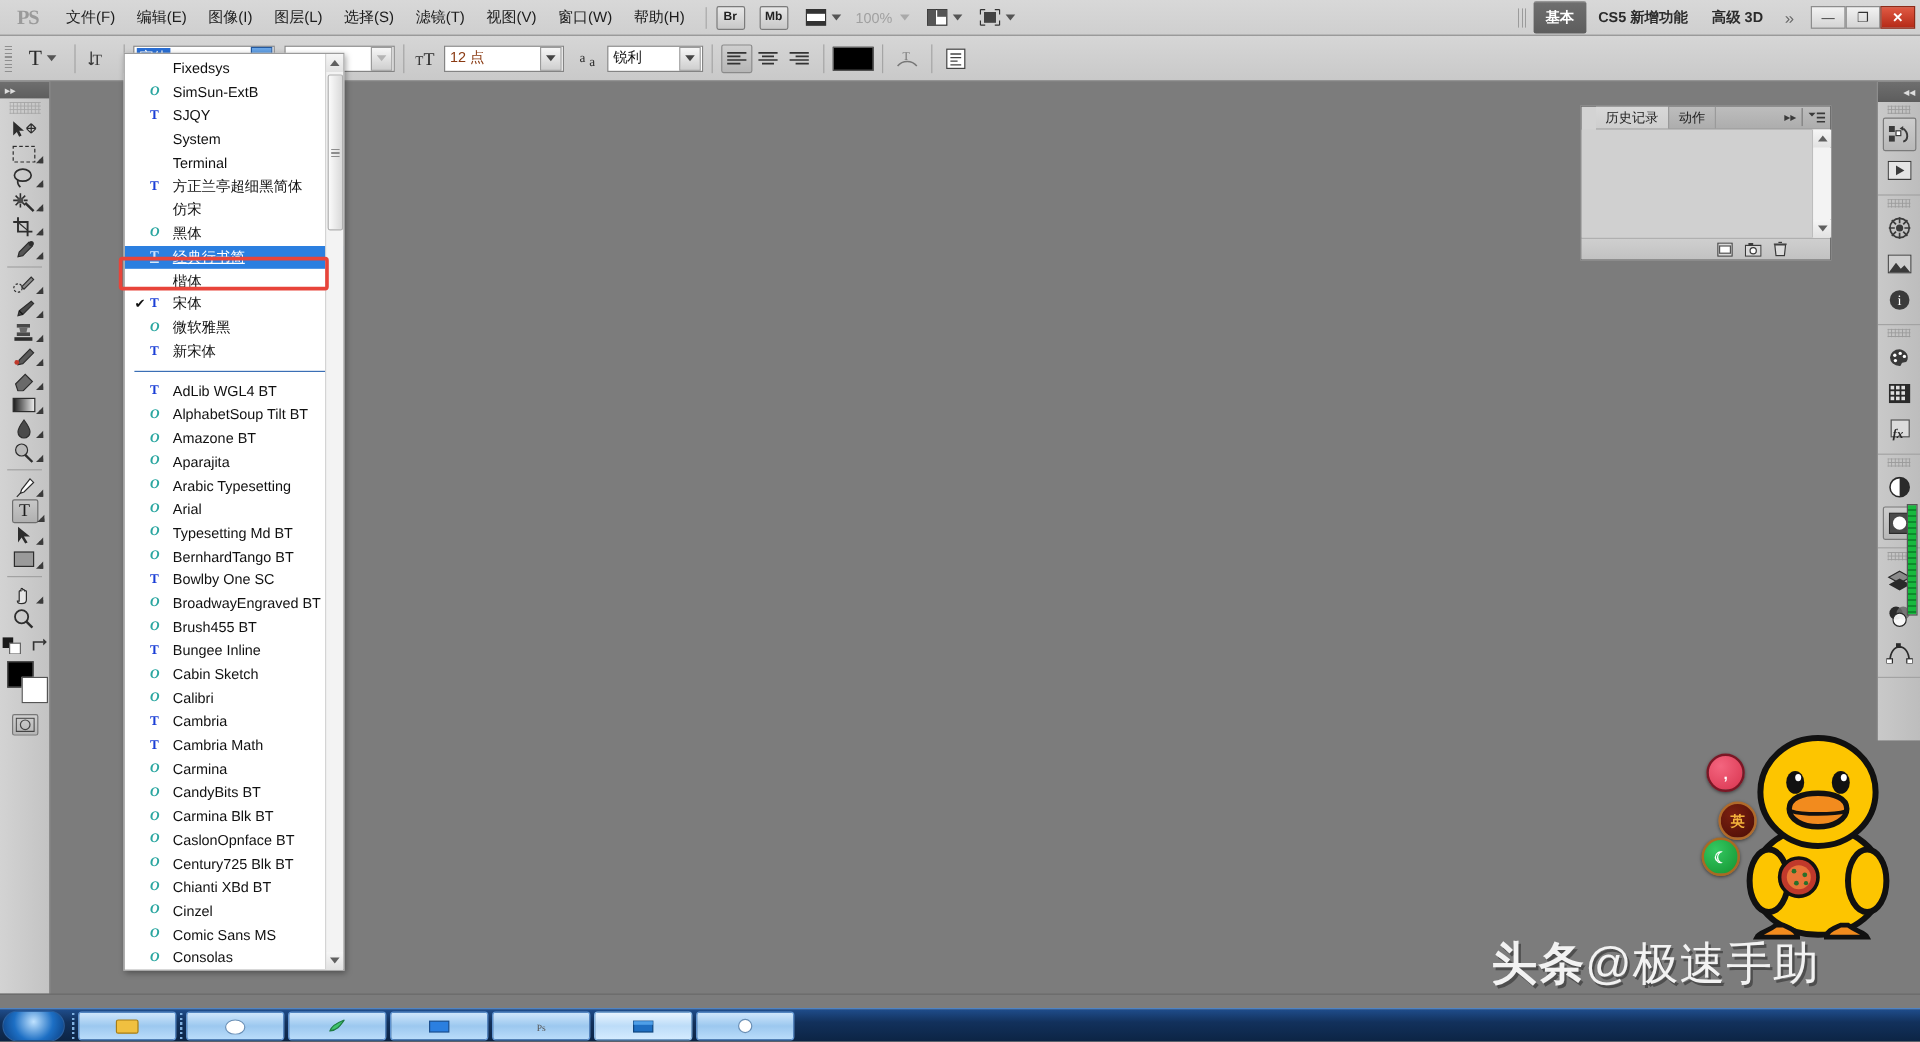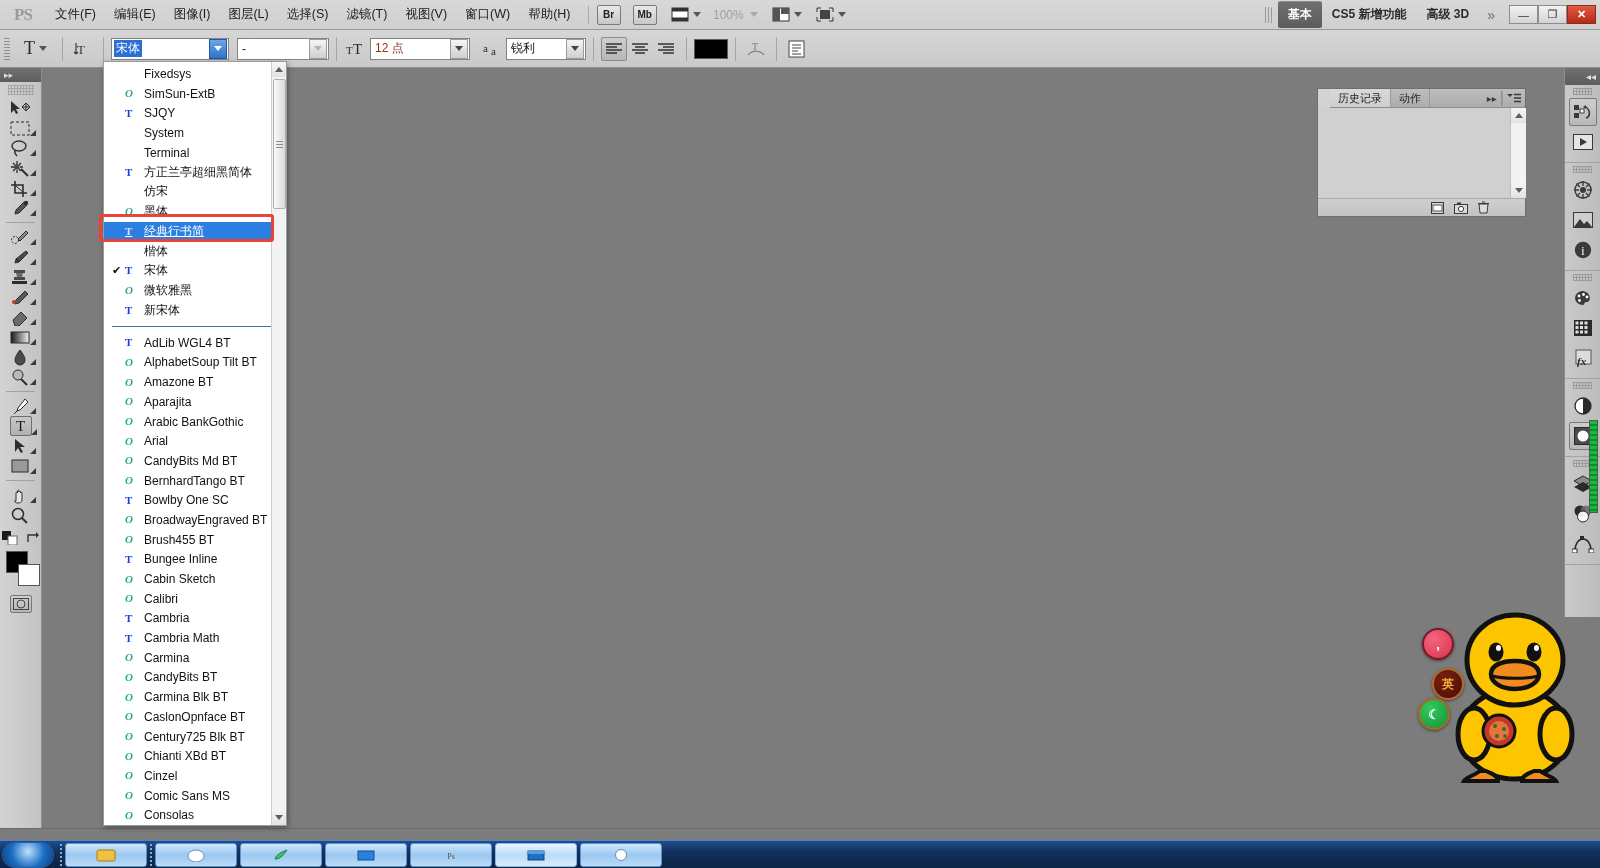--- a/index.html
+++ b/index.html
@@ -133,21 +133,21 @@
     background: linear-gradient(#cfcfcf,#b6b6b6); display:flex;align-items:center;justify-content:center;}
 
   
   .workspace {
     position: absolute; left: 42px; top: 68px; right: 0; bottom: 28px;
     background: #7c7c7c;
   }
 
   
   .fontmenu {
-    position: absolute; left: 103px; top: 61px; width: 184px; height: 765px;
+    position: absolute; left: 103px; top: 44px; width: 184px; height: 765px;
     background: #fff; border: 1px solid #9b9b9b;
     box-shadow: 1px 2px 5px rgba(0,0,0,.35);
     display: flex; flex-direction: column; z-index: 40;
   }
   .fm-list { position:relative; flex: 1; overflow: hidden; padding-top: 2px; }
   .fm-row {
     height: 19.7px; display: flex; align-items: center; padding-left: 8px;
     font-size: 12px; color: #111; white-space: nowrap;
   }
   .fm-row .chk { width: 13px; font-size: 11px; color: #111; }
@@ -719,31 +719,31 @@
         <span class="nm">Amazone BT</span>
       </div>
       <div class="fm-row">
         <span class="chk"></span>
           <span class="ico ico-ot">O</span>
         <span class="nm">Aparajita</span>
       </div>
       <div class="fm-row">
         <span class="chk"></span>
           <span class="ico ico-ot">O</span>
-        <span class="nm">Arabic BankGothic</span>
+        <span class="nm">Arabic Typesetting</span>
       </div>
       <div class="fm-row">
         <span class="chk"></span>
           <span class="ico ico-ot">O</span>
         <span class="nm">Arial</span>
       </div>
       <div class="fm-row">
         <span class="chk"></span>
           <span class="ico ico-ot">O</span>
-        <span class="nm">CandyBits Md BT</span>
+        <span class="nm">Typesetting Md BT</span>
       </div>
       <div class="fm-row">
         <span class="chk"></span>
           <span class="ico ico-ot">O</span>
         <span class="nm">BernhardTango BT</span>
       </div>
       <div class="fm-row">
         <span class="chk"></span>
           <span class="ico ico-tt"></span>
         <span class="nm">Bowlby One SC</span>
@@ -1043,20 +1043,23 @@
     <circle cx="47" cy="125" r="16" fill="#c0392b" stroke="#111" stroke-width="3"></circle>
     <circle cx="47" cy="125" r="10" fill="#e8733a"></circle>
     <g fill="#2a6f2a">
         <circle cx="43" cy="120" r="2"></circle>
         <circle cx="52" cy="123" r="2"></circle>
         <circle cx="45" cy="130" r="2"></circle>
         <circle cx="53" cy="130" r="1.8"></circle>
       </g>
   </svg>
 
+  <div class="watermark">
+    <span>头条</span><span class="at">@极速手助</span>
+  </div>
 
   <div class="statusbar"></div>
 
   <div class="taskbar">
     <div class="start"></div>
     <div class="tb-sep"></div>
     <div class="tb-item">
       <svg class="tb-mini" viewBox="0 0 20 14">
           <rect x="1" y="2" width="18" height="11" rx="1.5" fill="#f0c040" stroke="#a77d15"></rect>
         </svg>

